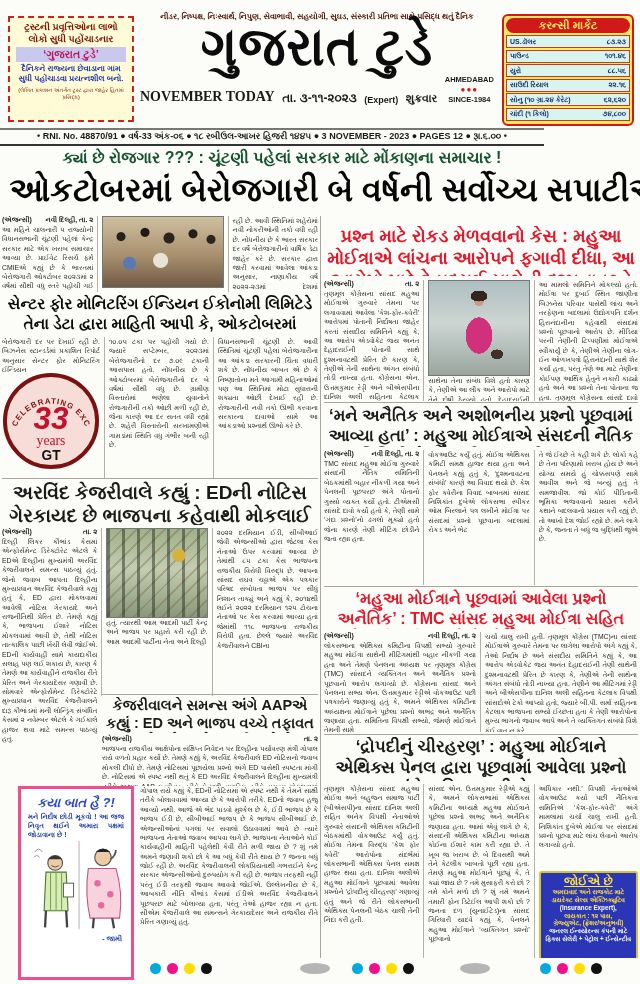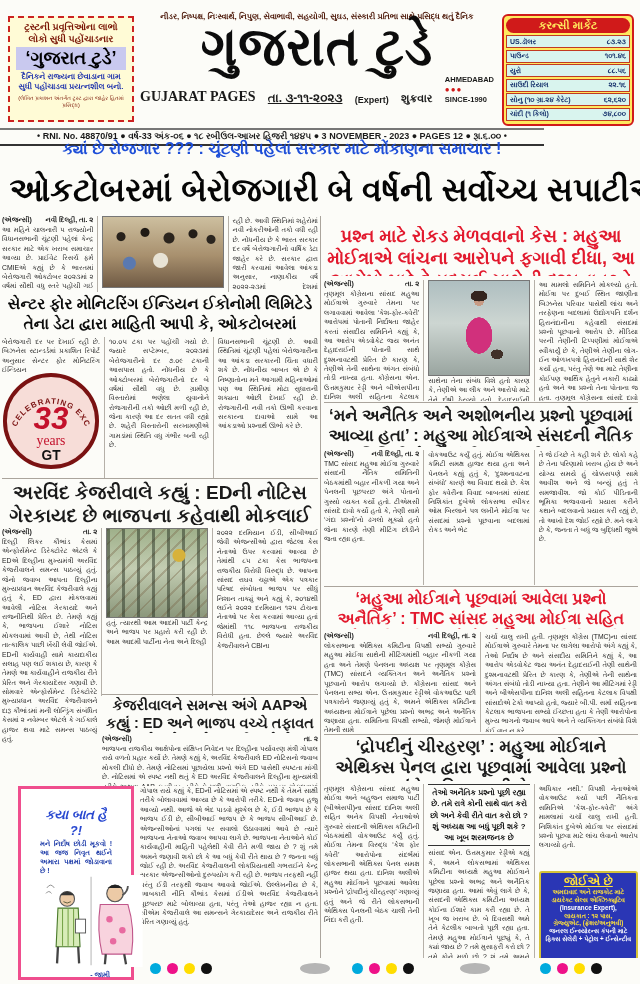--- a/index.html
+++ b/index.html
@@ -2,49 +2,49 @@
 <html><head>
 <meta charset="utf-8">
 <style>
   html,body{margin:0;padding:0;background:#e8e8e4;}
   .page{position:relative;width:640px;height:984px;margin:0 auto;background:#fcfcf8;
         font-family:"Liberation Sans",sans-serif;color:#1a1a1a;overflow:hidden;}
   
   .trust-box{position:absolute;left:8px;top:16px;width:126px;height:106px;
     border:2px dashed #cc2222;background:#fffbd6;text-align:center;padding:3px 2px;box-sizing:border-box;}
   .trust-l{font-size:9.5px;font-weight:bold;color:#7a1505;line-height:1.25;}
-  .trust-brand{margin:2px 4px;background:#c9c9ef;color:#000000;font-size:18px;font-weight:bold;padding:1px 0;}
+  .trust-brand{margin:2px 4px;background:#c9c9ef;color:#be185d;font-size:11px;font-weight:bold;padding:1px 0;}
   .trust-b{font-size:8px;font-weight:bold;color:#2336ae;line-height:1.3;}
   .trust-fine{font-size:5.5px;color:#7a1505;margin-top:2px;}
   .mast-center{position:absolute;left:140px;top:12px;width:354px;text-align:center;}
   .tagline{font-size:8px;font-weight:bold;color:#4a1505;}
   .logo{font-size:50px;font-weight:900;color:#0c0c0c;line-height:1.02;letter-spacing:1px;
         transform:scaleY(1.08);white-space:nowrap;}
   .logo-sub{display:flex;justify-content:space-between;align-items:flex-end;margin-top:2px;}
   .gt-en{font-family:"Liberation Serif",serif;font-weight:bold;font-size:14px;}
-  .gt-date{font-size:12px;font-weight:bold;text-decoration:underline;}
+  .gt-date{font-size:12px;font-weight:bold;}
   .gt-daily{font-size:9px;font-weight:bold;}
   .gt-day{font-size:11px;font-weight:bold;}
-  .gt-city{font-size:7.5px;font-weight:bold;text-align:left;line-height:1.3;}
+  .gt-city{font-size:7.5px;font-weight:bold;text-align:center;line-height:1.3;}
   .gt-dots{color:#d01a1a;font-size:8px;letter-spacing:1px;}
   .currency{position:absolute;left:502px;top:14px;width:132px;border:2px solid #d01a1a;
     background:#ffe95e;border-radius:6px;padding:2px;box-sizing:border-box;}
   .cur-title{background:#d01a1a;color:#ffe95e;font-size:11px;font-weight:bold;text-align:center;
     border-radius:8px;padding:1px 0;margin-bottom:2px;}
   .cur-row{display:flex;justify-content:space-between;background:#d9f4ee;border:1px solid #c23a22;
     font-size:7px;font-weight:bold;color:#15306b;padding:1.5px 3px;margin-bottom:1.5px;}
   .cur-row span:last-child{color:#15306b;}
   
   .info-bar{position:absolute;left:0;top:128px;width:544px;border-top:2px solid #777;
     border-bottom:2px solid #333;text-align:center;padding:1px 0 2px;}
   .info1{font-size:9px;font-weight:bold;}
   .info2{font-size:8.5px;font-weight:bold;}
   
-  .kicker{position:absolute;left:0;top:140px;width:564px;text-align:center;
-    font-size:16px;font-weight:bold;color:#1d4ed8;}
+  .kicker{position:absolute;left:0;top:149px;width:564px;text-align:center;
+    font-size:16px;font-weight:bold;color:#14532d;}
   .main-head{position:absolute;left:0;top:171px;width:640px;text-align:center;font-size:33px;
     font-weight:900;white-space:nowrap;transform:scaleX(.97);color:#050505;}
   
   .blk{position:absolute;box-sizing:border-box;overflow:hidden;}
   .cols{display:flex;height:100%;}
   .col{overflow:hidden;}
   .col + .col{border-left:1px solid #b5b0a8;padding-left:4px;margin-left:4px;}
   .bt{font-size:6.8px;line-height:1.38;text-align:justify;color:#222;margin:0;}
   .dl{display:flex;justify-content:space-between;font-size:7px;font-weight:bold;margin-bottom:1px;}
   h2,h3{margin:0;text-align:center;font-weight:bold;line-height:1.22;}
@@ -72,21 +72,21 @@
     radial-gradient(circle at 72% 30%,#d7b23a 0 6px,rgba(0,0,0,0) 7px),
     repeating-linear-gradient(90deg,rgba(40,50,35,.5) 0 3px,rgba(0,0,0,0) 3px 15px),
     repeating-linear-gradient(135deg,rgba(120,100,70,.35) 0 2px,rgba(0,0,0,0) 2px 10px),
     linear-gradient(180deg,#9fb08a 0%,#c3cdb2 45%,#8b977b 100%);}
   
   .a1-sub{font-size:15.5px;font-weight:bold;text-align:center;line-height:1.28;color:#0a0a0a;}
   
   .badge-wrap{width:98px;height:100px;}
   
   .cartoon{position:absolute;left:18px;top:786px;width:116px;height:194px;border:3px solid #ef4e8e;
-    background:#fff;box-sizing:border-box;padding:18px;text-align:center;}
+    background:#fff;box-sizing:border-box;padding:6px;text-align:center;}
   .ct-title{font-size:13px;font-weight:bold;font-style:italic;color:#2747d0;}
   .ct-cap{font-size:7px;font-weight:bold;color:#1c3aa8;text-align:justify;line-height:1.3;margin:1px 1px 0;}
   .ct-sign{font-size:7px;font-weight:bold;color:#1c3aa8;text-align:right;margin-right:3px;}
   
   .quote{border-top:1.5px solid #333;border-bottom:1.5px solid #333;font-size:7.8px;font-weight:bold;
     text-align:center;line-height:1.45;padding:2px 1px;margin-bottom:2px;color:#111;}
   
   .ad{margin-top:3px;background:#2a36b5;border:2px solid #d4c23a;border-radius:3px;
     text-align:center;color:#ffe23a;padding:1px;box-sizing:border-box;}
   .ad-h{font-size:12px;font-weight:bold;text-decoration:underline;}
@@ -109,28 +109,28 @@
     <div class="trust-brand">‘ગુજરાત ટુડે’</div>
     <div class="trust-b">દૈનિકને રાજ્યના છેવાડાના ગામ</div>
     <div class="trust-b">સુધી પહોંચાડવા પ્રયત્નશીલ બનો.</div>
     <div class="trust-fine">(લેખિત પ્રકાશન અંતર્ગત ટ્રસ્ટ દ્વારા જાહેર હિતમાં પ્રસિદ્ધ)</div>
   </div>
 
   <div class="mast-center">
     <div class="tagline">નીડર, નિષ્પક્ષ, નિઃસ્વાર્થ, નિપુણ, સેવાભાવી, સહયોગી, સુઘડ, સંસ્કારી પ્રતિભા સાથે પ્રસિદ્ધ થતું દૈનિક</div>
     <div class="logo">ગુજરાત ટુડે</div>
     <div class="logo-sub">
-      <span class="gt-en">GUJARAT PAGES</span>
+      <span class="gt-en">NOVEMBER TODAY</span>
       <span class="gt-date">તા. ૩-૧૧-૨૦૨૩</span>
       <span class="gt-daily">(Expert)</span>
       <span class="gt-day">શુક્રવાર</span>
       <span class="gt-city">
         <span>AHMEDABAD</span><br>
         <span class="gt-dots">●●●</span><br>
-        <span>SINCE-1990</span>
+        <span>SINCE-1984</span>
       </span>
     </div>
   </div>
 
   <div class="currency">
     <div class="cur-title">કરન્સી માર્કેટ</div>
     <div class="cur-row">
       <span>US.ડૉલર</span>
       <span>૮૩.૨૩</span>
     </div>
@@ -334,21 +334,20 @@
 
   <div class="sep" style="left:324px;top:734px;width:314px;"></div>
   <h2 class="blk" style="left:324px;top:737px;width:314px;height:44px;font-size:17px;">‘દ્રોપદીનું ચીરહરણ’ : મહુઆ મોઈત્રાને એથિક્સ પેનલ દ્વારા પૂછવામાં આવેલા પ્રશ્નો અંગે દાનિશ અલીનો પ્રહાર</h2>
 
   <div class="blk" style="left:324px;top:784px;width:314px;height:174px;">
     <div class="cols">
       <div class="col" style="width:96px;">
         <p class="bt">તૃણમૂલ કોંગ્રેસના સાંસદ મહુઆ મોઈત્રા અને બહુજન સમાજ પાર્ટી (બીએસપી)ના સાંસદ દાનિશ અલી સહિત અનેક વિપક્ષી નેતાઓએ ગુરુવારે સંસદની એથિક્સ કમિટીની બેઠકમાંથી વોકઆઉટ કર્યું હતું. મોઈત્રા તેમના વિરુદ્ધ ‘કેશ ફોર ક્વેરી’ આરોપોના સંદર્ભમાં લોકસભાની એથિક્સ પેનલ સમક્ષ હાજર થયા હતા. દાનિશ અલીએ મહુઆ મોઈત્રાને પૂછવામાં આવેલા પ્રશ્નોને ‘દ્રોપદીનું ચીરહરણ’ ગણાવ્યું હતું અને જે રીતે લોકસભાની એથિક્સ પેનલની બેઠક ચાલી તેની નિંદા કરી હતી.</p>
       </div>
       <div class="col" style="width:102px;">
-        <div class="quote">તેઓ અનૈતિક પ્રશ્નો પૂછી રહ્યા છે. તમે રાત્રે કોની સાથે વાત કરો છો અને કેવી રીતે વાત કરો છો ? શું અધ્યક્ષ આ બધું પૂછી શકે ? આ ખૂબ શરમજનક છે</div>
         <p class="bt">સાંસદ એન. ઉત્તમકુમાર રેડ્ડીએ કહ્યું કે, અમને લોકસભામાં એથિક્સ કમિટીના અધ્યક્ષે મહુઆ મોઈત્રાને પૂછેલા પ્રશ્નો અભદ્ર અને અનૈતિક જણાયા હતા. આમાં એવું લાગે છે કે, સંસદની એથિક્સ કમિટીના અધ્યક્ષ કોઈના ઈશારે કામ કરી રહ્યા છે. તે ખૂબ જ ખરાબ છે. બે દિવસથી અમે તેને કેટલીક બાબતો પૂછી રહ્યા હતા. તેમણે મહુઆ મોઈત્રાને પૂછ્યું કે, તે ક્યાં જાય છે ? તમે મુસાફરી કરો છો ? તમે કોને મળો છો ? શું તમે અમને તમારી ફોન ડિટેઈલ આપી શકો છો ? જનતા દળ (યુનાઈટેડ)ના સાંસદ ગિરિધારી યાદવે કહ્યું કે, પેનલને મહુઆ મોઈત્રાને ‘વ્યક્તિગત પ્રશ્નો’ પૂછવાનો</p>
       </div>
       <div class="col" style="width:100px;">
         <p class="bt" style="height:84px;overflow:hidden;">અધિકાર નથી.’ વિપક્ષી નેતાઓએ વોકઆઉટ કર્યા પછી નૈતિકતા સમિતિએ ‘કેશ-ફોર-ક્વેરી’ અંગે મામલામાં ચર્ચા ચાલુ રાખી હતી. નિશિકાંત દુબેએ મોઈત્રા પર સંસદમાં પ્રશ્નો પૂછવા માટે લાંચ લેવાનો આરોપ લગાવ્યો હતો.</p>
         <div class="ad">
           <div class="ad-h">જોઈએ છે</div>
           <div class="ad-y">અમદાવાદ અને રાજકોટ માટે</div>
           <div class="ad-y">ડાયરેક્ટ સેલ્સ એક્ઝિક્યુટિવ</div>
           <div class="ad-w">(Insurance Expert),</div>
           <div class="ad-y">લાયકાત : ૧૨ પાસ,</div>

